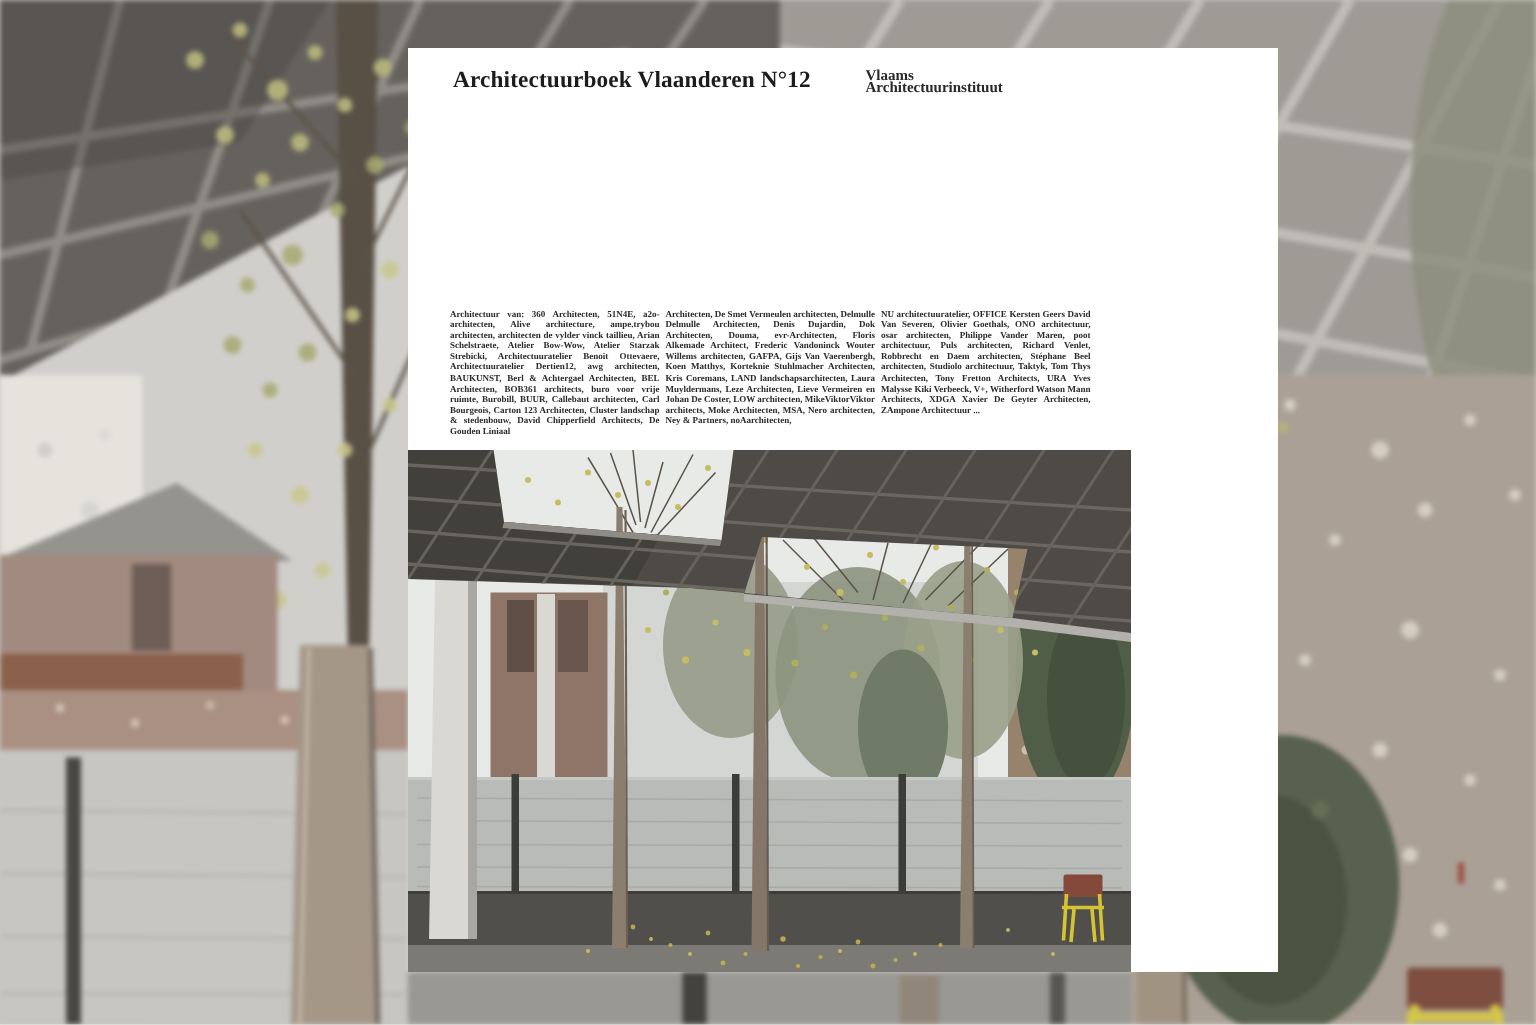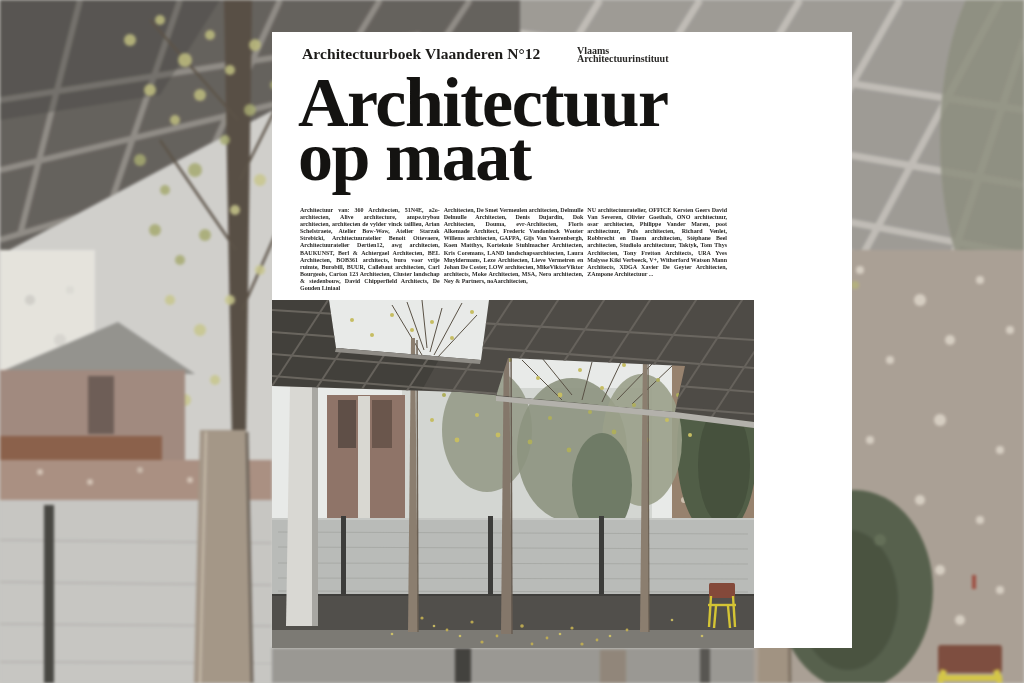--- a/index.html
+++ b/index.html
@@ -194,24 +194,20 @@
       </g>
     </g>
   </svg>
 
   <div class="card">
     <div class="series">Architectuurboek Vlaanderen N°12</div>
     <div class="publisher">
       <span>Vlaams</span>
       <span>Architectuurinstituut</span>
     </div>
-    <h1 class="title">
-      <span>Architectuur</span>
-      <span>op maat</span>
-    </h1>
     <div class="credits">
       <p>Architectuur van: 360 Architecten, 51N4E, a2o-architecten, Alive architecture, ampe.trybou architecten, architecten de vylder vinck taillieu, Arian Schelstraete, Atelier Bow-Wow, Atelier Starzak Strebicki, Architectuuratelier Benoit Ottevaere, Architectuuratelier Dertien12, awg architecten, BAUKUNST, Berl &amp; Achtergael Architecten, BEL Architecten, BOB361 architects, buro voor vrije ruimte, Burobill, BUUR, Callebaut architecten, Carl Bourgeois, Carton 123 Architecten, Cluster landschap &amp; stedenbouw, David Chipperfield Architects, De Gouden Liniaal</p>
       <p>Architecten, De Smet Vermeulen architecten, Delmulle Delmulle Architecten, Denis Dujardin, Dok Architecten, Douma, evr-Architecten, Floris Alkemade Architect, Frederic Vandoninck Wouter Willems architecten, GAFPA, Gijs Van Vaerenbergh, Koen Matthys, Korteknie Stuhlmacher Architecten, Kris Coremans, LAND landschapsarchitecten, Laura Muyldermans, Leze Architecten, Lieve Vermeiren en Johan De Coster, LOW architecten, MikeViktorViktor architects, Moke Architecten, MSA, Nero architecten, Ney &amp; Partners, noAarchitecten,</p>
       <p>NU architectuuratelier, OFFICE Kersten Geers David Van Severen, Olivier Goethals, ONO architectuur, osar architecten, Philippe Vander Maren, poot architectuur, Puls architecten, Richard Venlet, Robbrecht en Daem architecten, Stéphane Beel architecten, Studiolo architectuur, Taktyk, Tom Thys Architecten, Tony Fretton Architects, URA Yves Malysse Kiki Verbeeck, V+, Witherford Watson Mann Architects, XDGA Xavier De Geyter Architecten, ZAmpone Architectuur ...</p>
     </div>
 
     <svg class="cover-photo" width="482" height="348" viewBox="0 0 482 348">
       <defs>
         <clipPath id="cclip" clip-rule="evenodd">
           <path clip-rule="evenodd" d="M0,0 L482,0 L482,122 L318,104 L188,92 L0,86 Z M57,0 L217,0 L209,60 L64,48 Z M236,58 L413,66 L403,112 L224,96 Z"></path>

